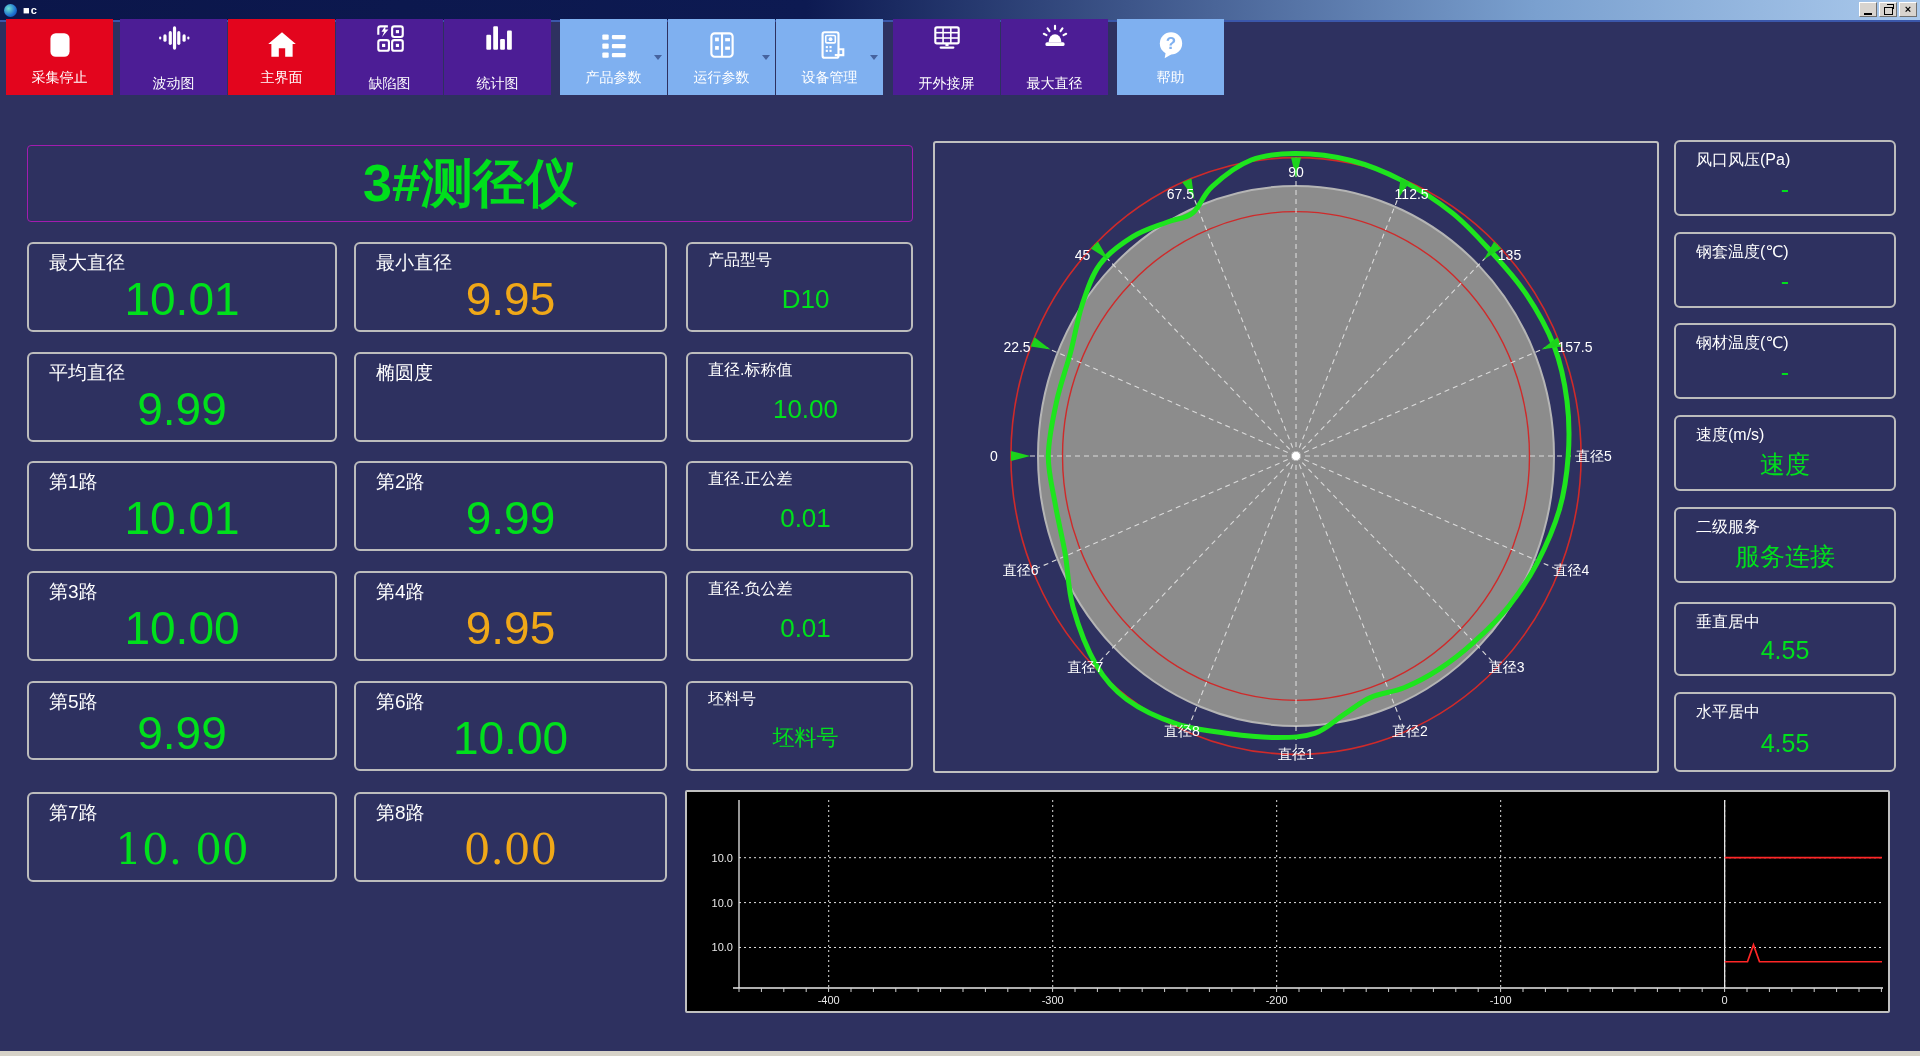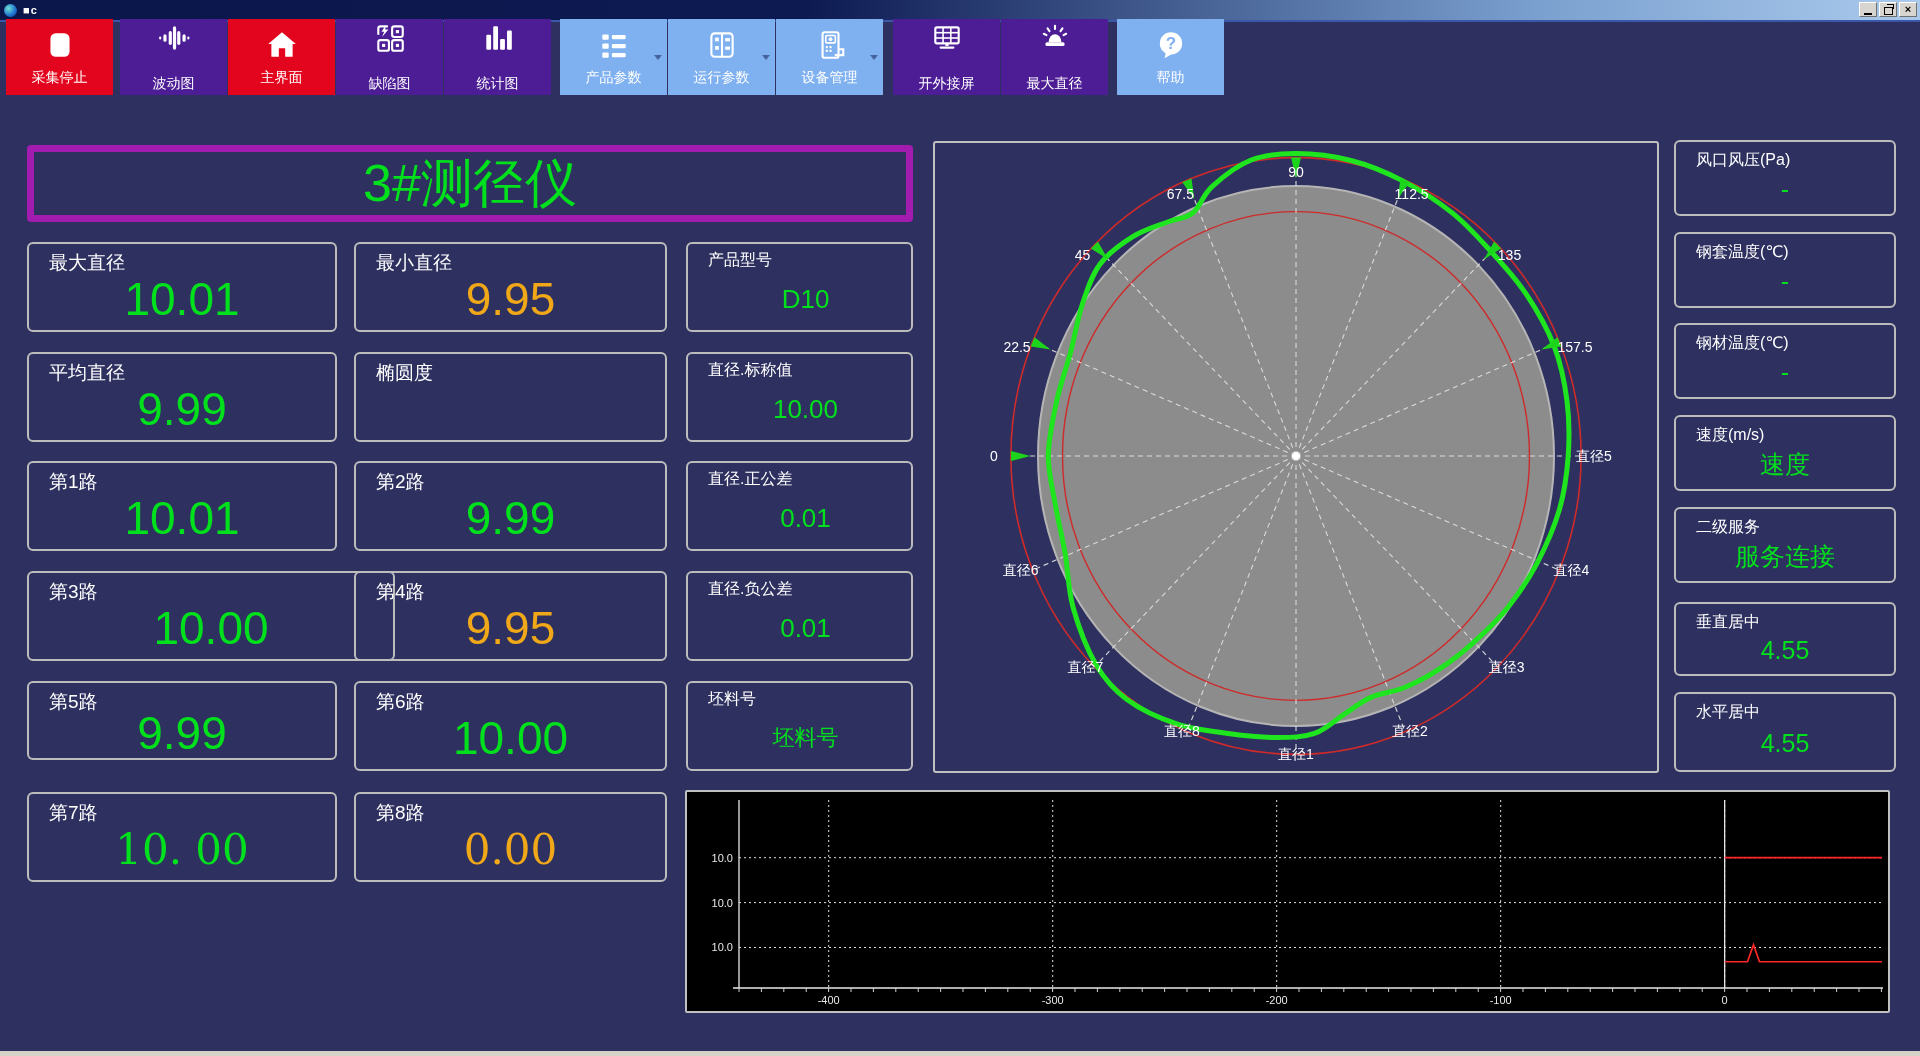--- a/index.html
+++ b/index.html
@@ -34,23 +34,23 @@
   .card{position:absolute;border:2px solid #bcbcbc;border-radius:6px;color:#fff;box-sizing:border-box;}
   .clabel{position:absolute;left:20px;top:6px;font-size:19px;}
   .cvalue{position:absolute;left:0;right:0;top:28px;bottom:4px;display:flex;align-items:center;
     justify-content:center;font-size:46px;}
   .c3 .clabel{font-size:16px;}
   .c3 .cvalue{font-size:26px;padding-left:12px;}
   .green{color:#00e01c;}
   .orange{color:#f0a818;}
   .redv{color:#ff1515;}
   .serif{font-family:"DejaVu Serif","Liberation Serif",serif;}
-  #panel-title{position:absolute;left:27px;top:145px;width:886px;height:77px;border:7px solid #a21caf;
+  #panel-title{position:absolute;left:27px;top:145px;width:886px;height:77px;border:1px solid #a21caf;
     border-radius:4px;display:flex;align-items:center;justify-content:center;font-size:52px;
-    color:#00e01c;box-sizing:border-box;}
+    color:#00e01c;box-sizing:border-box;font-weight:bold;}
   .rcard .clabel{font-size:16px;top:8px;}
   .rcard .cvalue{font-size:25px;top:26px;}
   #card-exception .cvalue{font-size:36px;top:36px;}
   
   #polar-panel{position:absolute;left:933px;top:141px;width:726px;height:632px;border:2px solid #c0c0c0;
     border-radius:3px;box-sizing:border-box;}
   #trend-panel{position:absolute;left:685px;top:790px;width:1205px;height:223px;border:2px solid #c0c0c0;
     border-radius:2px;background:#000;box-sizing:border-box;}
   svg text{font-family:"Liberation Sans","DejaVu Sans",sans-serif;}
   #bottom-edge{position:absolute;left:0;bottom:0;width:1920px;height:5px;background:#d6d2c8;}
@@ -242,21 +242,21 @@
     <div class="cvalue green">10.01</div>
   </div>
   <div class="card" style="left:354px;top:461px;width:313px;height:90px">
     <div class="clabel">第2路</div>
     <div class="cvalue green">9.99</div>
   </div>
   <div class="card c3" style="left:686px;top:461px;width:227px;height:90px">
     <div class="clabel">直径.正公差</div>
     <div class="cvalue green">0.01</div>
   </div>
-  <div class="card" style="left:27px;top:571px;width:368px;height:90px">
+  <div class="card" style="left:27px;top:571px;width:310px;height:90px">
     <div class="clabel">第3路</div>
     <div class="cvalue green">10.00</div>
   </div>
   <div class="card" style="left:354px;top:571px;width:313px;height:90px">
     <div class="clabel">第4路</div>
     <div class="cvalue orange">9.95</div>
   </div>
   <div class="card c3" style="left:686px;top:571px;width:227px;height:90px">
     <div class="clabel">直径.负公差</div>
     <div class="cvalue green">0.01</div>

